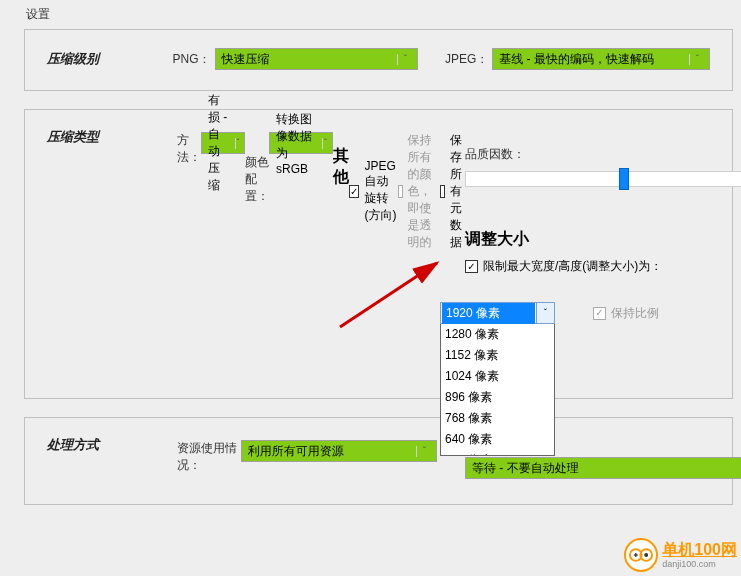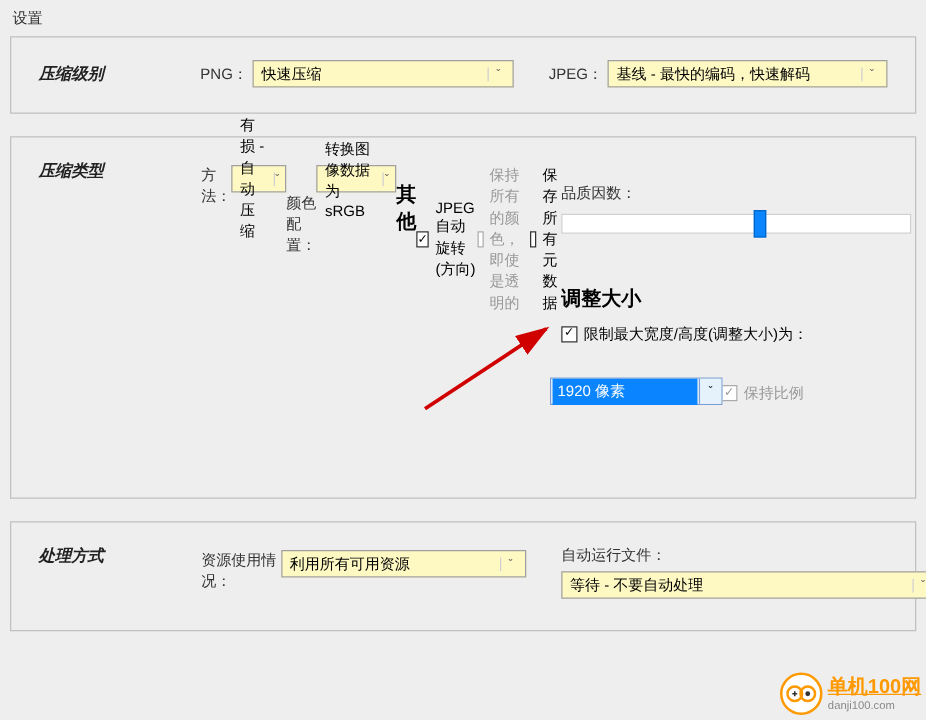--- a/index.html
+++ b/index.html
@@ -1,36 +1,36 @@
 <!DOCTYPE html>
 <html><head>
 <meta charset="utf-8">
 <style>
 * { box-sizing: border-box; margin: 0; padding: 0; font-family: "Microsoft YaHei", sans-serif; font-size: 12px; }
 body { background: #eeeeee; width: 741px; height: 576px; position: relative; overflow: hidden; }
-.outer { padding: 0 8px; }
+.outer { padding: 0 8px; margin-left: 16px; }
 .title { padding: 6px 0 6px 2px; font-size: 12px; color: #333; }
 .panel { border: 1px solid #c0c0c0; background: #eeeeee; padding: 18px 22px 20px; margin-bottom: 18px; position: relative; }
 .row { display: flex; align-items: center; }
 .section-label { width: 130px; font-weight: bold; font-size: 13px; color: #222; font-style: italic; }
 .field-label { color: #333; margin-right: 4px; }
-.select { display: inline-flex; align-items: center; justify-content: space-between; background: #fef9c3; border: 1px solid #a0a0a0; height: 22px; padding: 0 4px 0 6px; cursor: pointer; }
+.select { display: inline-flex; align-items: center; justify-content: space-between; background: #84cc16; border: 1px solid #a0a0a0; height: 22px; padding: 0 4px 0 6px; cursor: pointer; }
 .select .caret { width: 16px; text-align: center; color: #555; border-left: 1px solid #d0d0d0; margin-left: 4px; font-size: 10px; }
 .sub-label { color: #333; margin-bottom: 4px; display: block; }
 .col { display: flex; flex-direction: row; }
 .left-col { width: 260px; margin-left: 130px; }
 .right-col { position: absolute; left: 440px; top: 36px; width: 280px; }
 .slider-track { height: 16px; background: #fff; border: 1px solid #d0d0d0; position: relative; margin-top: 8px; }
 .slider-thumb { position: absolute; top: -4px; left: 55%; width: 10px; height: 22px; background: #0a84ff; border: 1px solid #0066cc; }
 .checkbox { display: inline-flex; align-items: center; margin-bottom: 8px; cursor: pointer; }
 .checkbox .box { width: 13px; height: 13px; border: 1px solid #333; background: #fff; display: inline-flex; align-items: center; justify-content: center; margin-right: 5px; font-size: 10px; line-height: 1; }
 .checkbox.disabled { color: #999; cursor: default; }
 .checkbox.disabled .box { border-color: #aaa; }
 .subheading { font-weight: bold; margin: 14px 0 8px; font-size: 16px; }
-.dropdown-open { position: absolute; left: 440px; top: 302px; width: 138px; z-index: 10; }
+.dropdown-open { position: absolute; left: 440px; top: 302px; width: 115px; z-index: 10; }
 .dropdown-selected { display: flex; align-items: center; background: #fff; border: 1px solid #7a9fd4; height: 22px; }
 .dropdown-selected .txt { flex: 1; background: #0a84ff; color: #fff; padding: 2px 4px; margin: 1px; }
 .dropdown-selected .btn { width: 18px; height: 100%; background: #e5f1fb; border-left: 1px solid #7a9fd4; display: flex; align-items: center; justify-content: center; font-size: 10px; }
 .dropdown-list { background: #fff; border: 1px solid #666; border-top: none; max-height: 132px; overflow-y: auto; }
 .dropdown-list .opt { padding: 2px 4px; cursor: pointer; }
 .dropdown-list::-webkit-scrollbar { width: 16px; }
 .dropdown-list::-webkit-scrollbar-track { background: #f0f0f0; border-left: 1px solid #ddd; }
 .dropdown-list::-webkit-scrollbar-thumb { background: #cdcdcd; border: 1px solid #aaa; }
 .arrow { position: absolute; left: 335px; top: 255px; z-index: 9; pointer-events: none; }
 .watermark { position: absolute; right: 4px; bottom: 4px; display: flex; align-items: center; z-index: 20; }
@@ -133,20 +133,30 @@
       </div>
     </div>
   </div>
 </div>
 
 <div class="dropdown-open">
   <div class="dropdown-selected">
     <span class="txt">1920 像素</span>
     <span class="btn">ˇ</span>
   </div>
+  <div class="dropdown-list">
+    <div class="opt">1280 像素</div>
+    <div class="opt">1152 像素</div>
+    <div class="opt">1024 像素</div>
+    <div class="opt">896 像素</div>
+    <div class="opt">768 像素</div>
+    <div class="opt">640 像素</div>
+    <div class="opt">512 像素</div>
+
+  </div>
 </div>
 
 <svg class="arrow" width="120" height="80">
   <defs>
       <marker id="ah" markerWidth="10" markerHeight="10" refX="8" refY="3" orient="auto">
         <path d="M0,0 L0,6 L9,3 z" fill="#d00000"></path>
       </marker>
     </defs>
   <line x1="5" y1="72" x2="102" y2="8" stroke="#d00000" stroke-width="3" marker-end="url(#ah)"></line>
 </svg>

